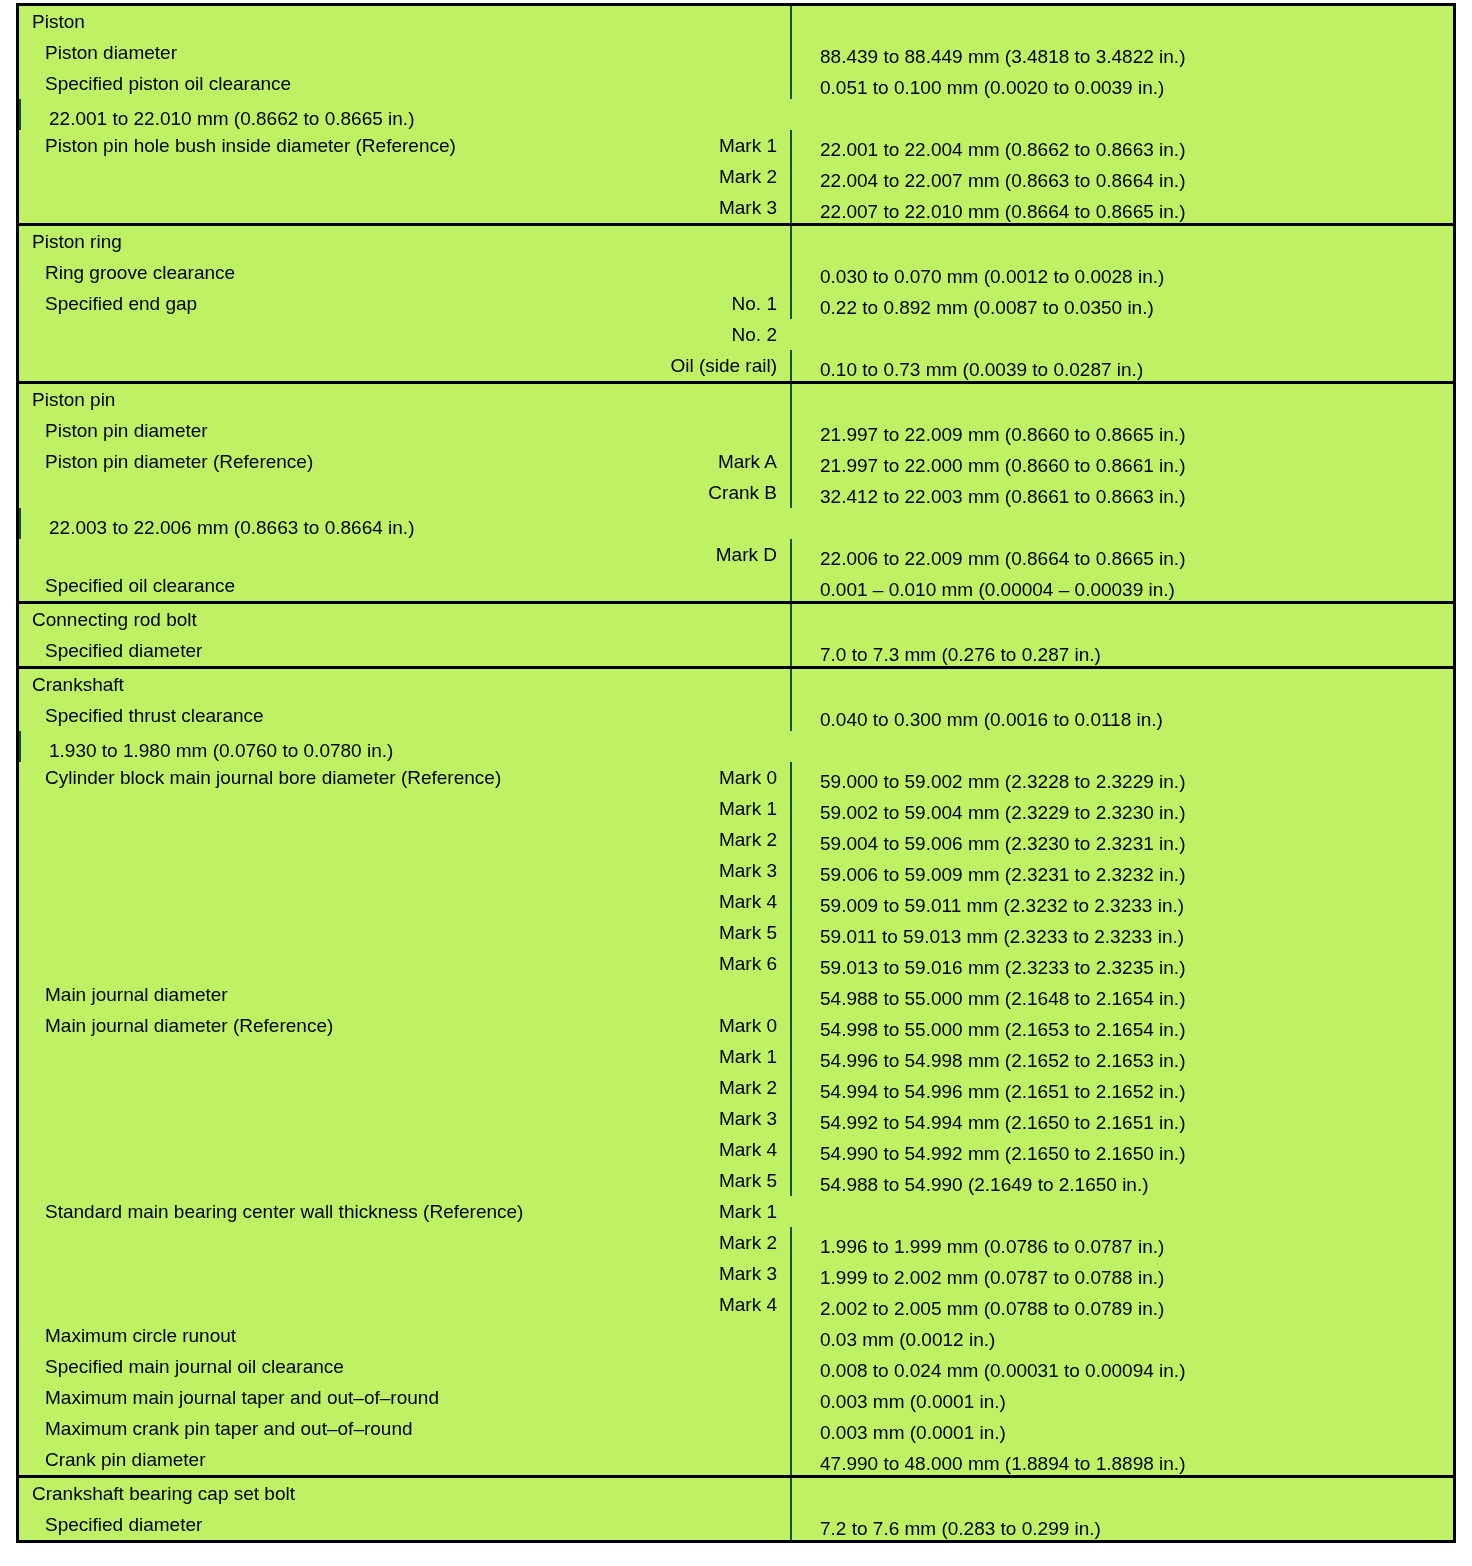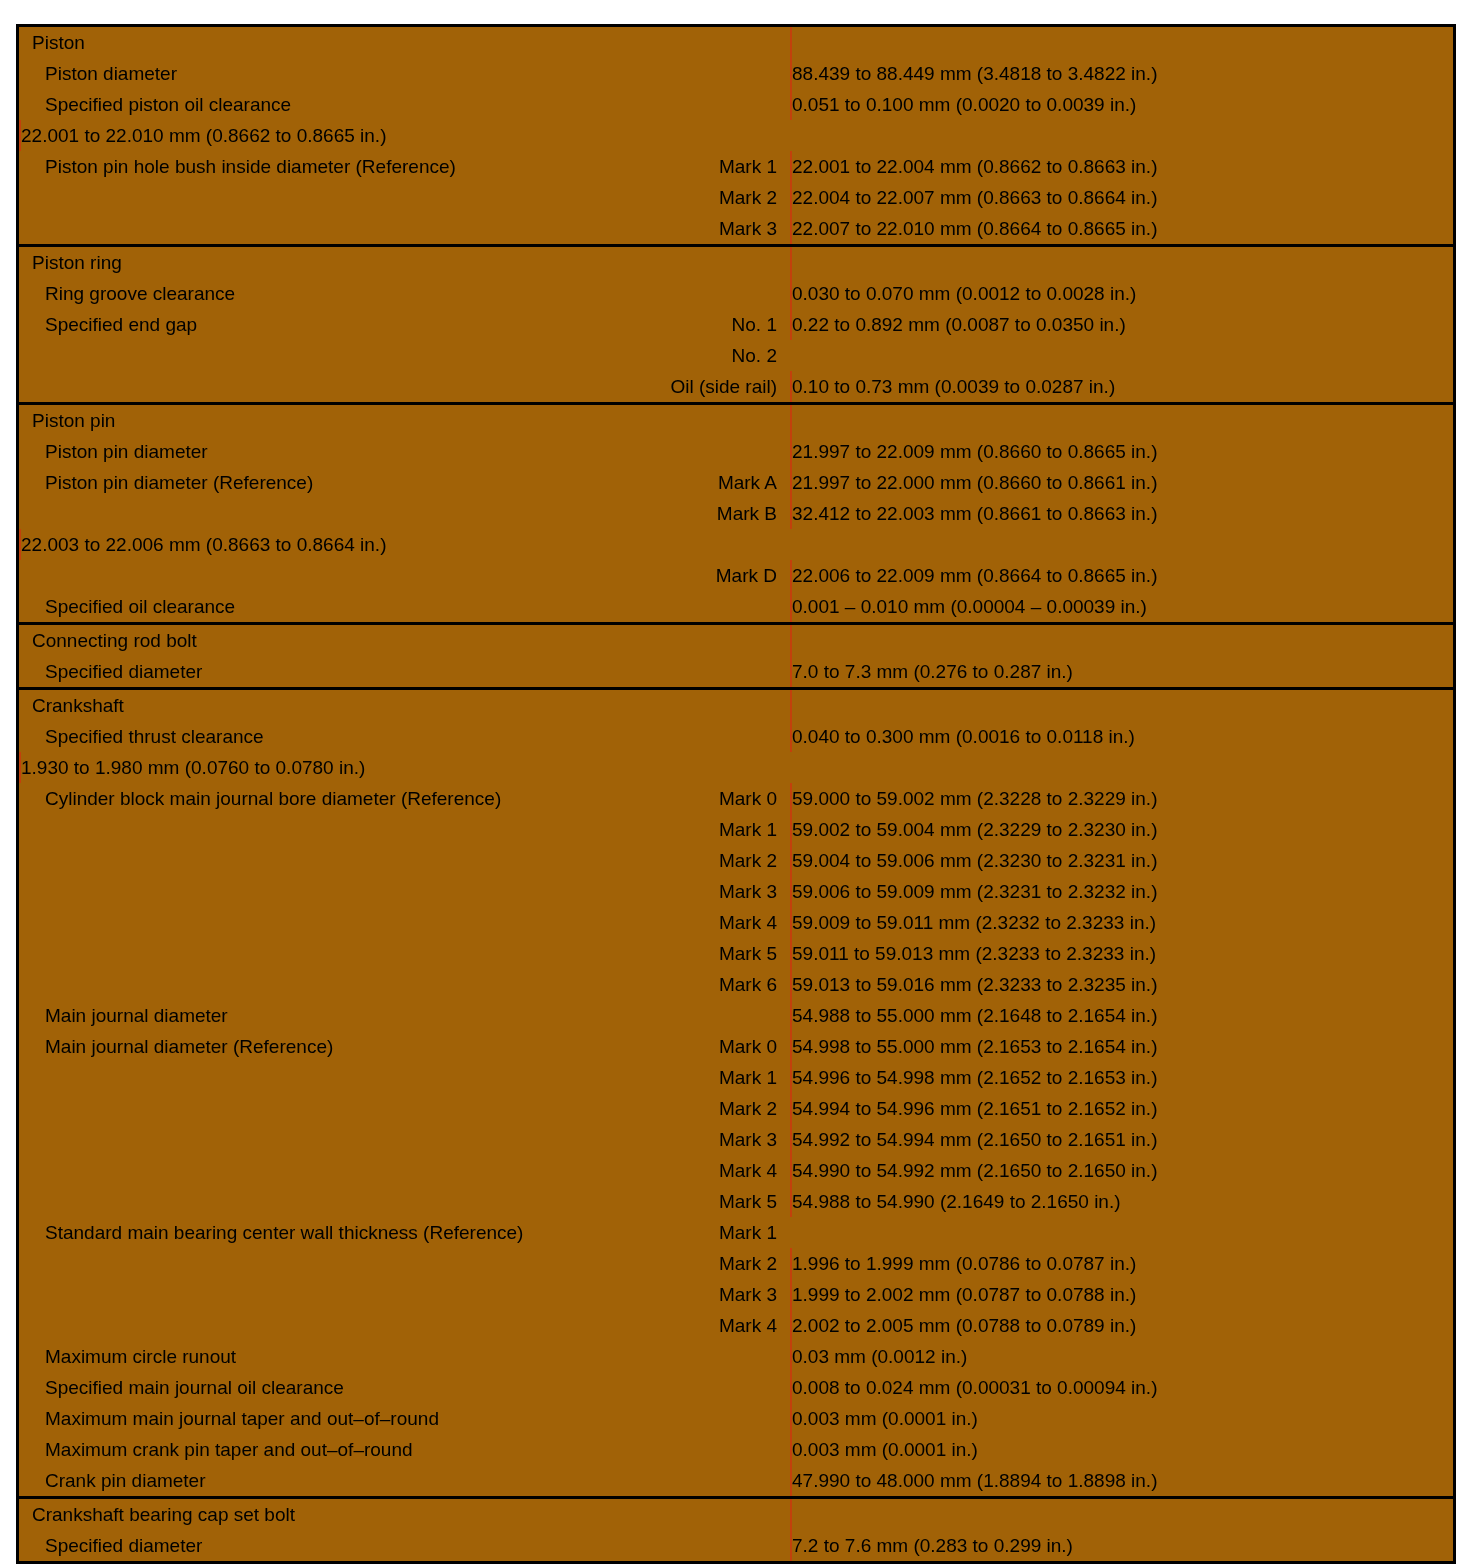--- a/index.html
+++ b/index.html
@@ -7,23 +7,23 @@
     padding: 0;
     background: #ffffff;
   }
   body {
     font-family: "Liberation Sans", "DejaVu Sans", sans-serif;
     font-size: 19px;
     color: #000000;
     width: 1472px;
   }
   .spec-table {
-    margin: 24px 16px;
+    margin: 3px 16px;
     border: 3px solid #000000;
-    background: #a16207;
+    background: #bef264;
   }
   .section {
     border-top: 3px solid #000000;
   }
   .section:first-child {
     border-top: none;
   }
   .row {
     display: grid;
     grid-template-columns: 771px 1fr;
@@ -43,22 +43,23 @@
   }
   .label {
     white-space: nowrap;
   }
   .mark {
     white-space: nowrap;
     padding-right: 13px;
     text-align: right;
   }
   .cell.right {
-    border-left: 2px solid #c2410c;
-    padding-left: 0;
+    border-left: 2px solid #14532d;
+    padding-left: 28px;
+    align-items: flex-end;
   }
   .value {
     white-space: nowrap;
   }
 </style>
 </head>
 <body>
 
 <div class="spec-table">
     <div class="section">
@@ -190,21 +191,21 @@
           <span class="label">Piston pin diameter (Reference)</span>
           <span class="mark">Mark A</span>
         </div>
         <div class="cell right">
           <span class="value">21.997 to 22.000 mm (0.8660 to 0.8661 in.)</span>
         </div>
       </div>
       <div class="row">
         <div class="cell left">
           <span class="label"></span>
-          <span class="mark">Mark B</span>
+          <span class="mark">Crank B</span>
         </div>
         <div class="cell right">
           <span class="value">32.412 to 22.003 mm (0.8661 to 0.8663 in.)</span>
         </div>
       </div>
       <div class="row">
         <div class="cell right">
           <span class="value">22.003 to 22.006 mm (0.8663 to 0.8664 in.)</span>
         </div>
       </div>

